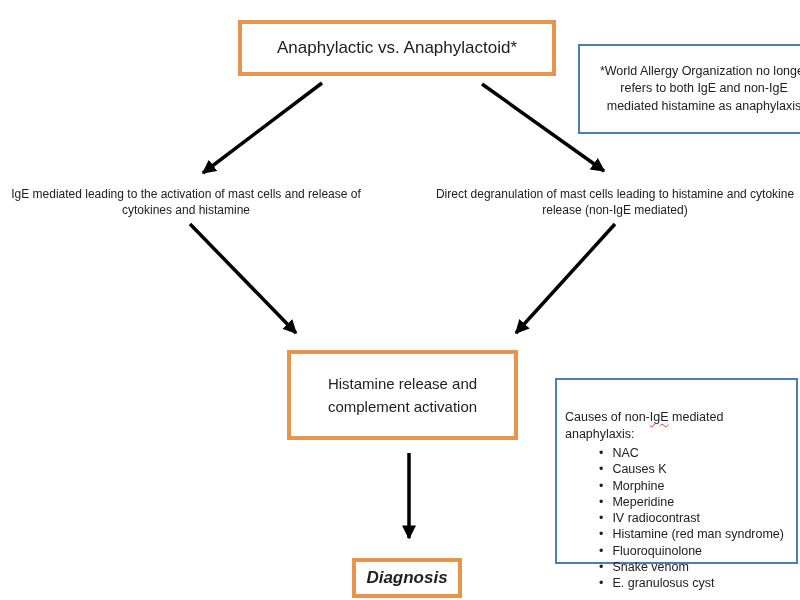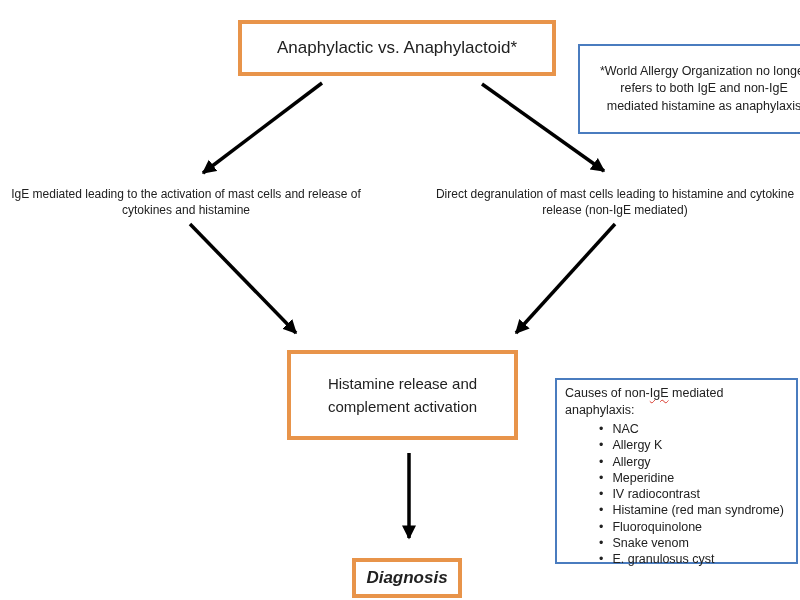--- a/index.html
+++ b/index.html
@@ -23,21 +23,21 @@
   #note-box{left:578px;top:44px;width:252px;height:90px;display:flex;flex-direction:column;align-items:center;justify-content:center;text-align:center;font-size:12.5px;line-height:17.5px;}
 
   .branch{position:absolute;text-align:center;font-size:12px;line-height:16px;}
   .branch span{display:block;white-space:nowrap;}
   #branch-left{left:-14px;top:186px;width:400px;}
   #branch-right{left:415px;top:186px;width:400px;}
 
   #center-box{left:287px;top:350px;width:231px;height:90px;font-size:15px;line-height:23px;flex-direction:column;}
 
   #causes-box{left:555px;top:378px;width:243px;height:186px;padding:5px 6px 4px 8px;font-size:12.5px;}
-  #causes-title{line-height:17px;}
+  #causes-title{line-height:17px;margin-top:24px;}
   .squiggle{text-decoration:underline wavy var(--squiggle);text-decoration-thickness:1px;text-underline-offset:2px;}
   #causes-list{list-style:none;margin-top:2px;}
   #causes-list li{display:flex;gap:9px;padding-left:34px;line-height:16.3px;}
   .bullet{flex:0 0 auto;}
 
   #diagnosis-box{left:352px;top:558px;width:110px;height:40px;font-weight:bold;font-size:17px;font-style:italic;}
 
   #arrows{position:absolute;left:0;top:0;width:800px;height:600px;pointer-events:none;}
   #arrows line{stroke:var(--arrow);stroke-width:3.5px;}
   #arrowhead path{fill:var(--arrow);}
@@ -89,25 +89,25 @@
     <div id="causes-title"><span>Causes of non-</span><span class="squiggle">IgE</span><span> mediated</span><br>
       <span>anaphylaxis:</span>
     </div>
     <ul id="causes-list">
       <li>
           <span class="bullet">•</span>
           <span>NAC</span>
         </li>
       <li>
           <span class="bullet">•</span>
-          <span>Allergy K</span>
+          <span>Causes K</span>
         </li>
       <li>
           <span class="bullet">•</span>
-          <span>Allergy</span>
+          <span>Morphine</span>
         </li>
       <li>
           <span class="bullet">•</span>
           <span>Meperidine</span>
         </li>
       <li>
           <span class="bullet">•</span>
           <span>IV radiocontrast</span>
         </li>
       <li>

